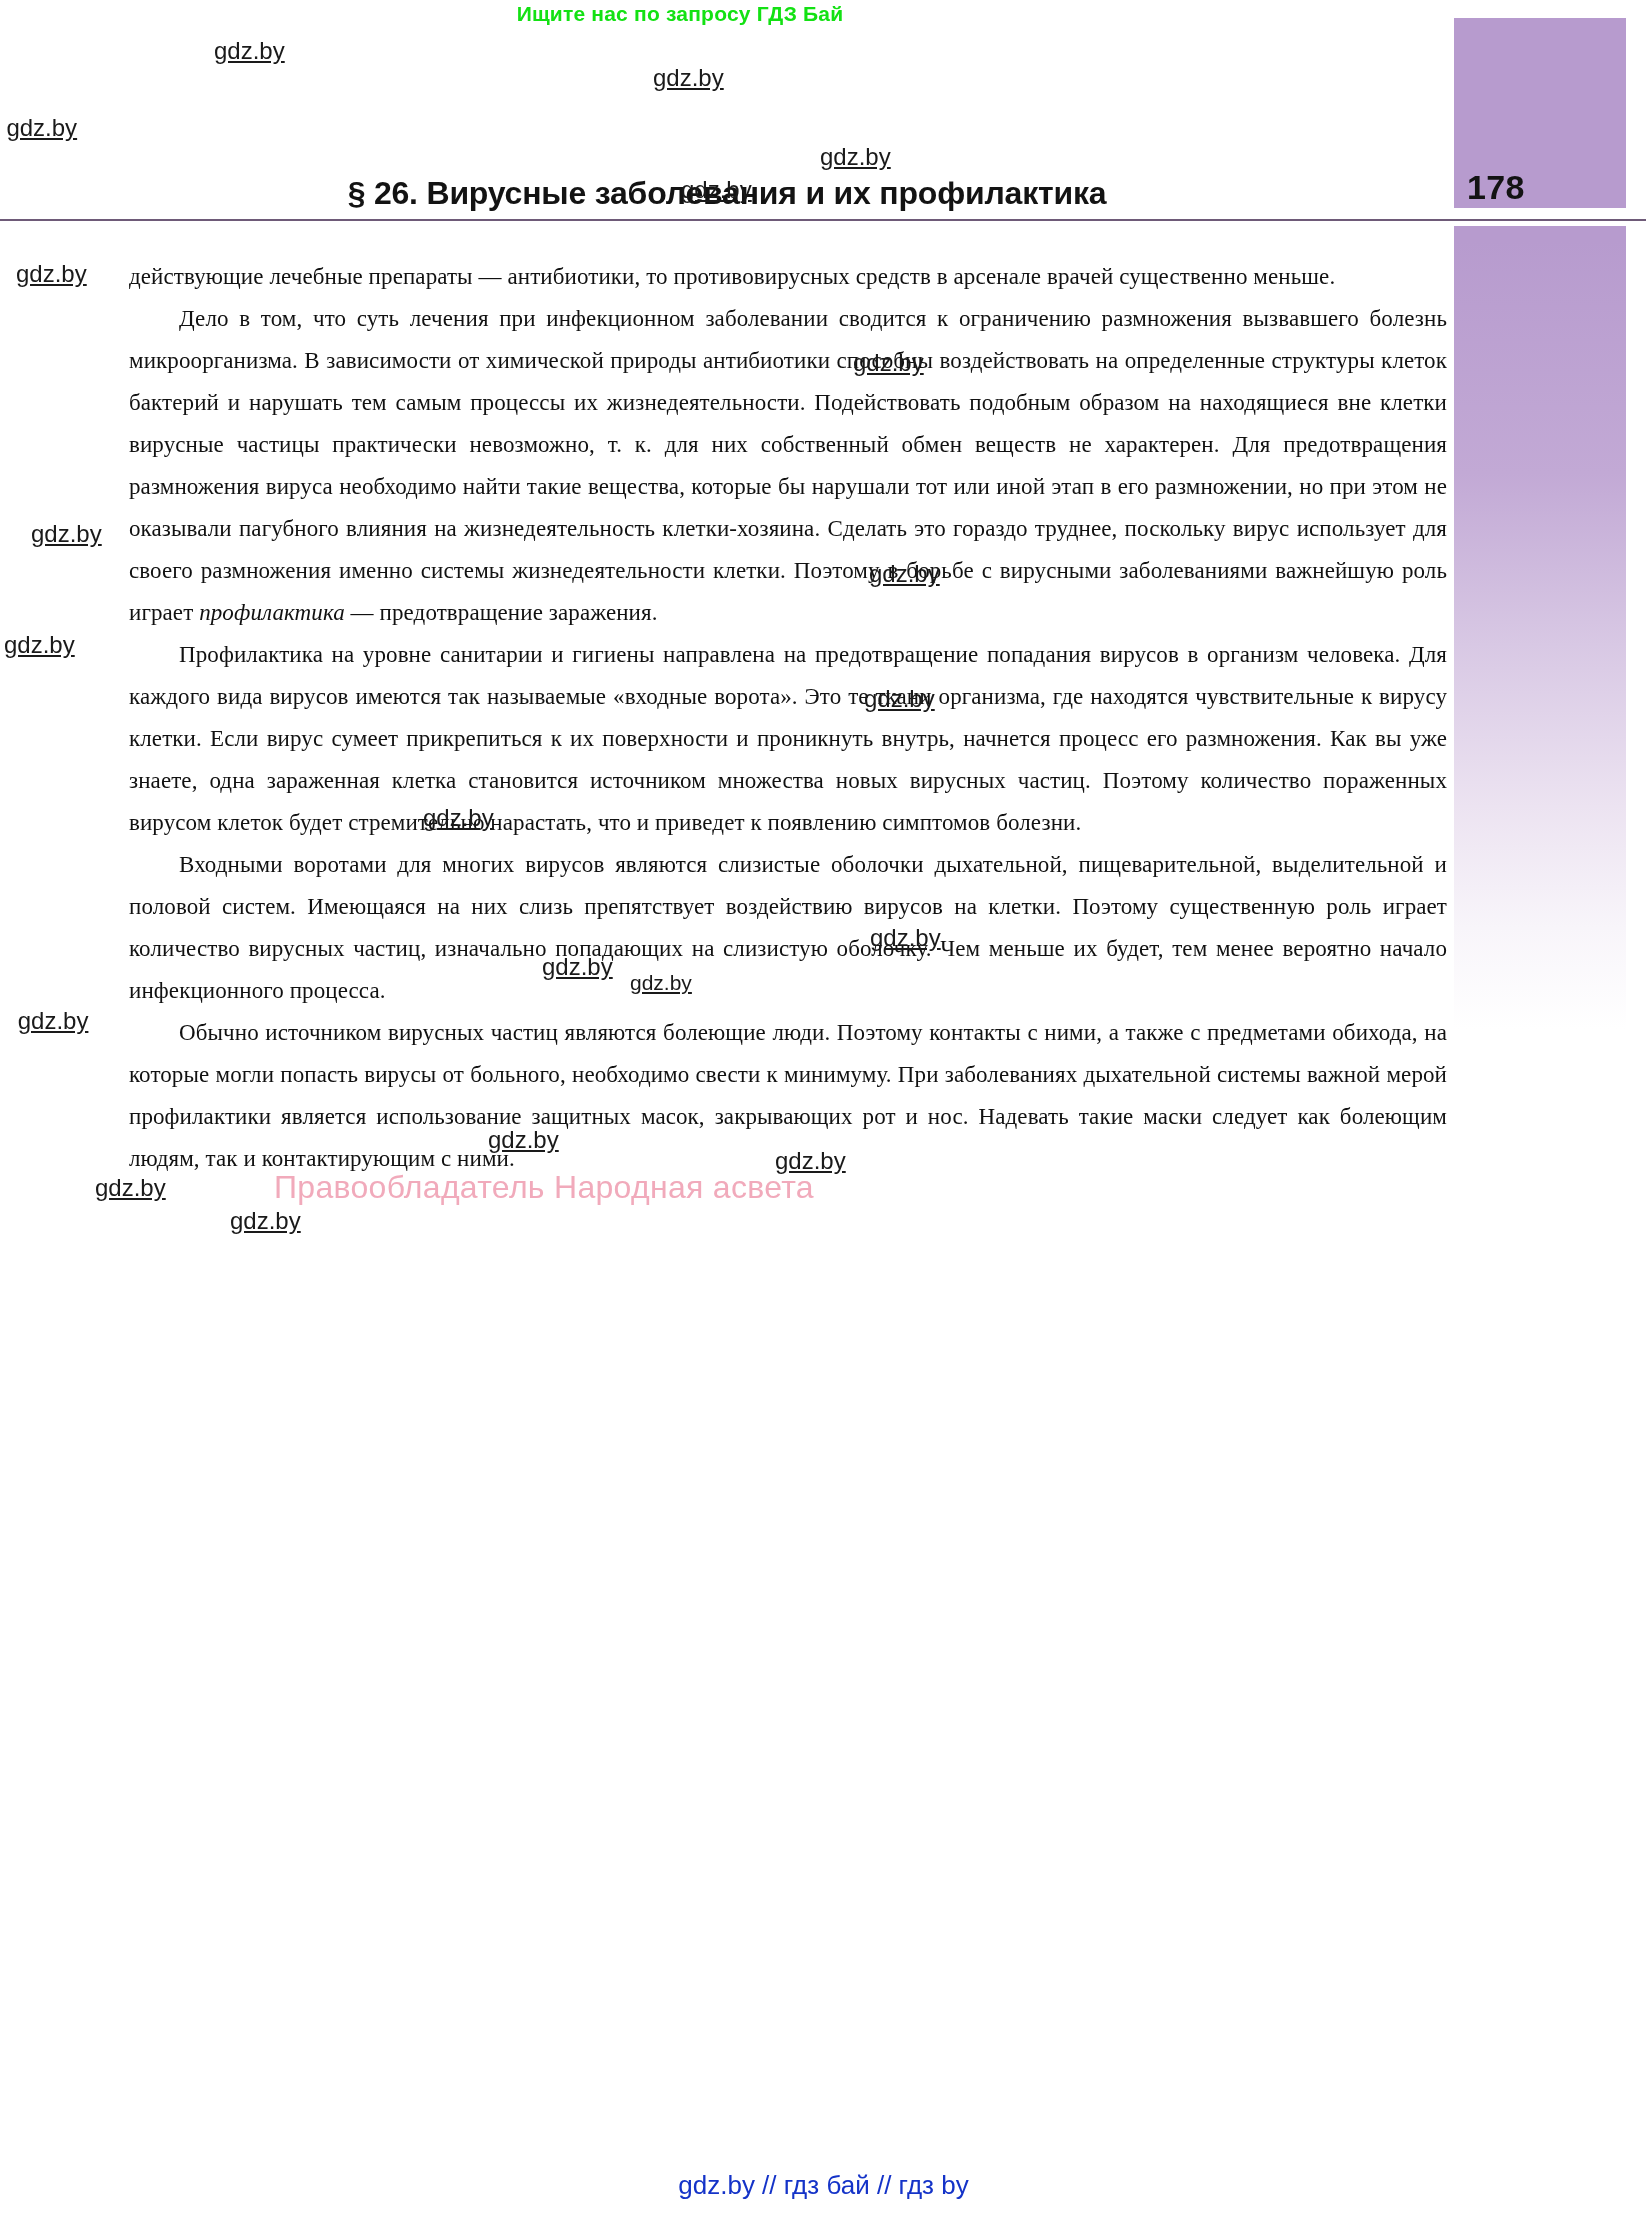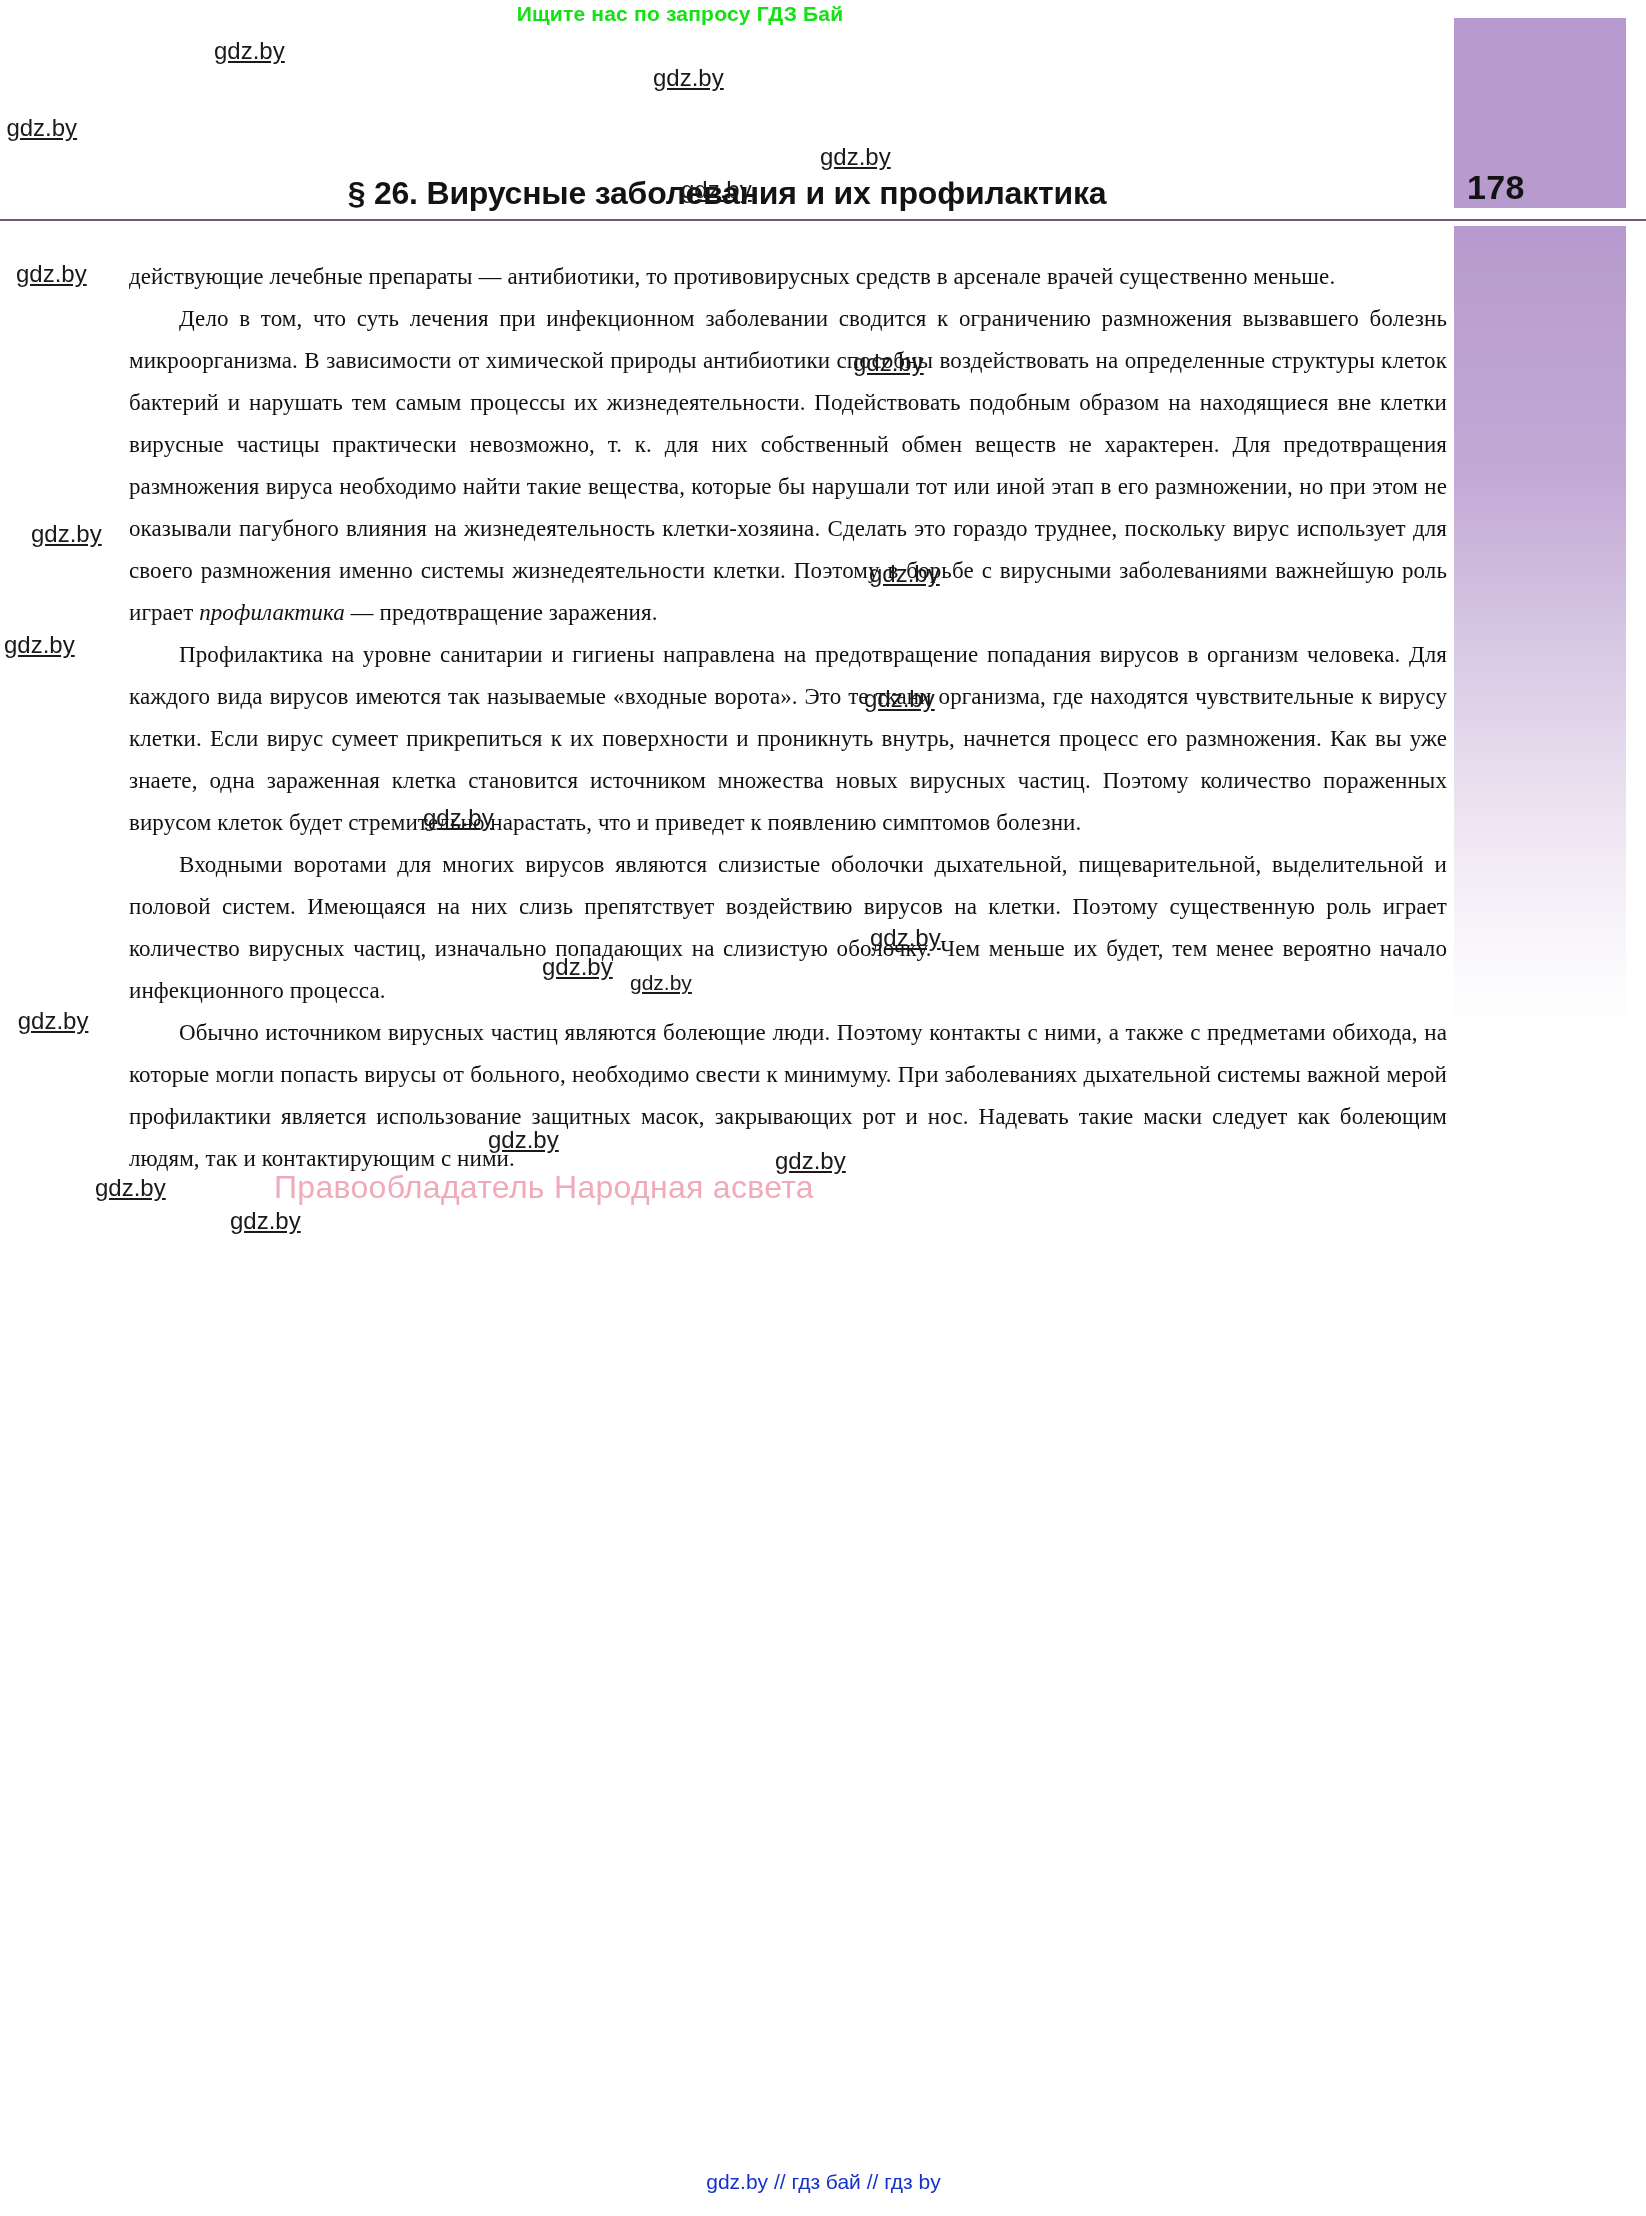--- a/index.html
+++ b/index.html
@@ -141,21 +141,21 @@
     letter-spacing: 0.3px;
   }
 
   .footer-link {
     position: absolute;
     top: 2170px;
     left: 0;
     width: 1647px;
     text-align: center;
     font-family: "Liberation Sans", sans-serif;
-    font-size: 21px;
+    font-size: 26px;
     color: #1433c8;
     white-space: nowrap;
   }
 </style>
 </head>
 <body>
 
 <div id="page">
 
   <div class="promo-banner" style="color: rgb(19, 225, 19);">Ищите нас по запросу ГДЗ Бай</div>

